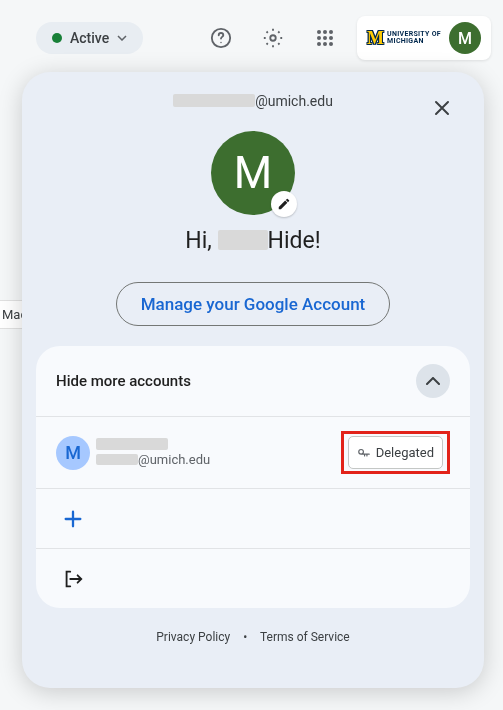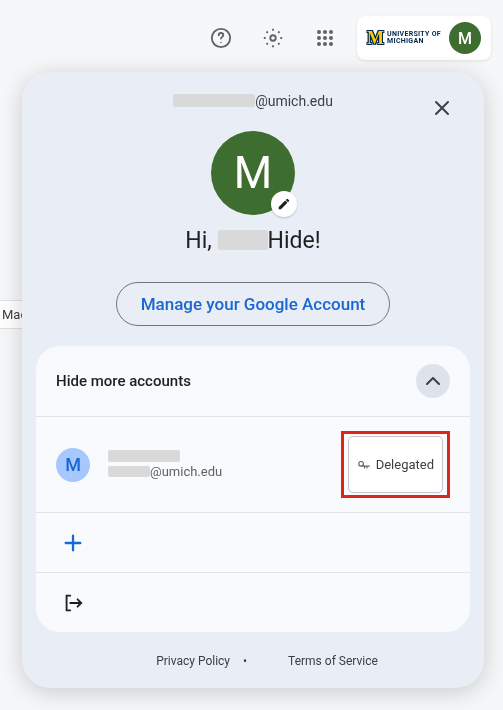--- a/index.html
+++ b/index.html
@@ -204,21 +204,21 @@
     margin: 0 4px;
     overflow: hidden;
   }
   .list-row {
     display: flex;
     align-items: center;
     padding: 14px 20px;
     border-top: 1px solid #e1e3e6;
     cursor: pointer;
     min-height: 60px;
-    gap: 18px;
+    gap: 6px;
   }
   .list-row:first-child { border-top: none; }
   .hide-row {
     justify-content: space-between;
     padding: 18px 20px;
   }
   .hide-text { font-size: 15px; color: #1f1f1f; font-weight: 500;}
   .chev-circle {
     width: 34px; height: 34px;
     border-radius: 50%;
@@ -240,21 +240,21 @@
   .delegated-wrap {
     border: 3px solid #e2231a;
     padding: 2px 4px;
   }
   .delegated-badge {
     display: inline-flex;
     align-items: center;
     gap: 5px;
     border: 1px solid #c4c7c5;
     border-radius: 5px;
-    padding: 20px 8px;
+    padding: 8px 8px;
     font-size: 13px;
     color: #3c4043;
     background: #fff;
   }
   .row-icon {
     width: 34px;
     display: flex;
     align-items: center;
     justify-content: center;
     color: #1f1f1f;
@@ -262,28 +262,37 @@
   .plus-icon { color: #1967d2; }
   .row-label { font-size: 15px; color: #1f1f1f; font-weight: 500;}
 
   .footer-links {
     text-align: center;
     font-size: 12px;
     color: #3c4043;
     margin-top: 22px;
   }
   .footer-links .dot { margin: 0 10px; }
-  .footer-links span.link { cursor: pointer; margin-left: 28px; }
+  .footer-links span.link { cursor: pointer; }
 
   svg { display: block; }
 </style>
 </head>
 <body>
 
 <div class="topbar">
+  <div class="status-pill">
+    <span class="status-dot"></span>
+    <span class="status-text">Active</span>
+    <span class="chevron-down">
+      <svg width="10" height="6" viewBox="0 0 10 6">
+          <path d="M1 1l4 4 4-4" stroke="#5f6368" stroke-width="1.5" fill="none"></path>
+        </svg>
+    </span>
+  </div>
   <div class="spacer"></div>
   <div class="icon-btn">
     <svg width="22" height="22" viewBox="0 0 24 24" fill="none" stroke="#5f6368" stroke-width="2">
         <circle cx="12" cy="12" r="10"></circle>
         <path d="M9.5 9a2.5 2.5 0 015 0c0 1.5-2.5 2-2.5 3.5" stroke-linecap="round"></path>
         <circle cx="12" cy="17" r="0.8" fill="#5f6368" stroke="none"></circle>
       </svg>
   </div>
   <div class="icon-btn">
     <svg width="22" height="22" viewBox="0 0 24 24" fill="none" stroke="#5f6368" stroke-width="2">

